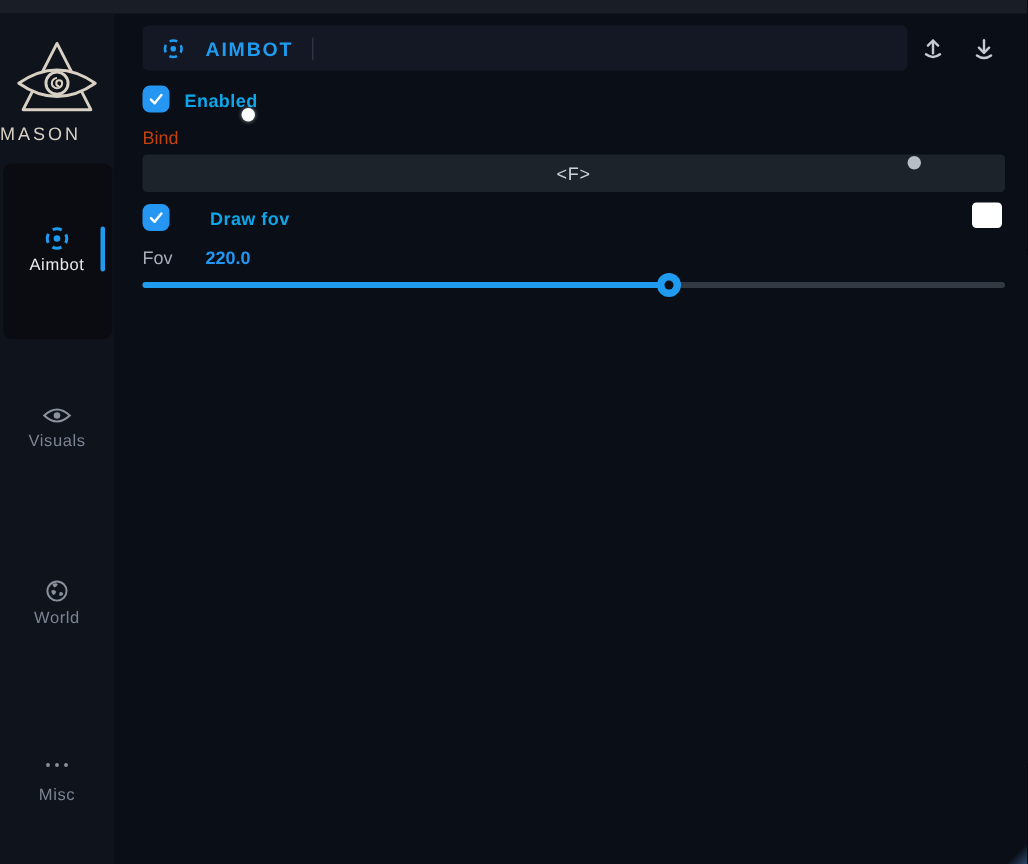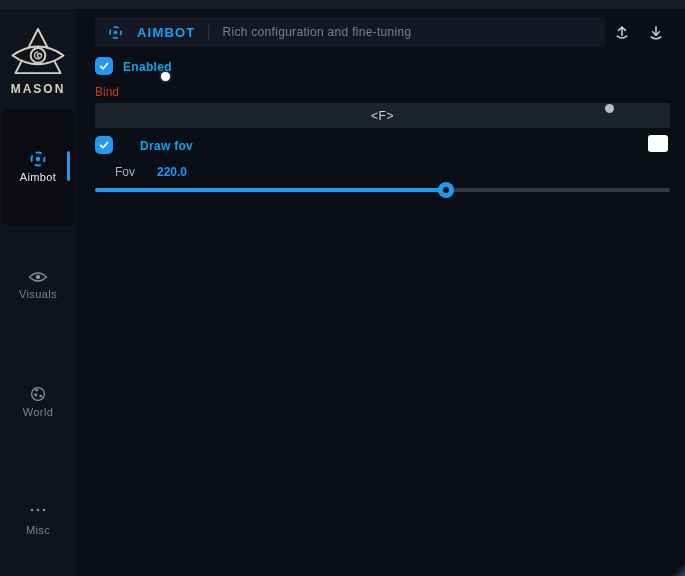--- a/index.html
+++ b/index.html
@@ -7,22 +7,22 @@
     position:relative;width:685px;height:576px;overflow:hidden;
     background:#0a0e17;font-family:"Liberation Sans",sans-serif;
     -webkit-font-smoothing:antialiased;
   }
   .abs{position:absolute;}
   
   #top-strip{left:0;top:0;width:685px;height:9px;background:#191d26;}
   
   #sidebar{left:0;top:9px;width:76px;height:567px;background:#0f131c;}
   #logo{left:10px;top:17px;width:56px;height:53px;}
-  #brand{left:0;top:73px;width:76px;text-align:center;color:#d8d0c2;
-         font-size:12px;font-weight:bold;letter-spacing:2px;}
+  #brand{left:0;top:73px;width:76px;text-align:left;color:#d8d0c2;
+         font-size:12px;font-weight:normal;letter-spacing:2px;}
   .nav-active-bg{left:2px;top:100px;width:73px;height:117px;background:#0a0c12;border-radius:6px;}
   .nav-accent{left:67px;top:142px;width:3px;height:30px;border-radius:2px;background:#1f9cf0;}
   .nav-icon{left:0;width:76px;display:flex;justify-content:center;}
   .nav-label{left:0;width:76px;text-align:center;font-size:11px;color:#7c8492;letter-spacing:.4px;}
   .nav-label.active{color:#e8eaee;}
   .nav-hit{left:0;width:76px;height:117px;cursor:pointer;}
   
   #header-bar{left:95px;top:17px;width:510px;height:30px;background:#131824;border-radius:4px;
               display:flex;align-items:center;padding:0 12px;box-sizing:border-box;gap:13px;}
   #header-title{color:#1f9cf0;font-size:13px;font-weight:bold;letter-spacing:1.2px;}
@@ -40,21 +40,21 @@
               box-shadow:0 0 3px rgba(255,255,255,.55);}
   #bind-label{left:95px;top:85px;font-size:12px;color:#c2410c;}
   #bind-input{left:95px;top:103px;width:575px;height:25px;background:#1c232b;border-radius:3px;
               display:flex;align-items:center;justify-content:center;cursor:pointer;}
   #bind-value{font-size:12px;color:#ced3d9;letter-spacing:.5px;}
   #bind-dot{left:605px;top:104px;width:9px;height:9px;border-radius:50%;background:#b9bec5;}
   #drawfov-box{left:95px;top:136px;}
   #drawfov-label{left:123px;top:139px;margin-left:17px;}
   #fov-swatch{left:648px;top:135px;width:20px;height:17px;border-radius:3px;cursor:pointer;}
   #fov-label-row{left:95px;top:165px;font-size:12px;}
-  #fov-label{color:#a7aeb9;margin-left:20px;}
+  #fov-label{color:#a7aeb9;}
   #fov-value{color:#2196f3;margin-left:22px;font-weight:bold;}
   #slider{left:95px;top:182px;width:575px;height:16px;cursor:pointer;}
   #slider-track{position:absolute;left:0;top:6px;width:100%;height:4px;border-radius:2px;background:#333942;}
   #slider-fill{position:absolute;left:0;top:6px;height:4px;border-radius:2px;background:#1f9cf0;}
   #slider-thumb{position:absolute;top:0;width:16px;height:16px;border-radius:50%;background:#1f9cf0;
                 transform:translateX(-50%);display:flex;align-items:center;justify-content:center;}
   #slider-thumb::after{content:"";width:6px;height:6px;border-radius:50%;background:#0b0f16;}
   #corner-accent{right:0;bottom:0;width:16px;height:16px;
                  background:linear-gradient(135deg,transparent 55%,#2c4a6e 100%);}
 </style>
@@ -118,21 +118,20 @@
 
   <div class="abs" id="header-bar">
     <span style="display:flex">
       <svg width="17" height="17" viewBox="0 0 20 20" fill="none">
         <circle cx="10" cy="10" r="6.5" stroke="#1f9cf0" stroke-width="2" stroke-dasharray="6.2 4" stroke-dashoffset="3.1"></circle>
         <circle cx="10" cy="10" r="2.2" fill="#1f9cf0"></circle>
       </svg>
     </span>
     <span id="header-title">AIMBOT</span>
     <span id="header-divider"></span>
-    <span id="header-subtitle">Rich configuration and fine-tuning</span>
   </div>
 
   <button class="abs hdr-btn" style="left:611px">
     <span style="display:flex">
       <svg width="20" height="20" viewBox="0 0 20 20" fill="none" stroke="#c6cbd1" stroke-width="1.6" stroke-linecap="round" stroke-linejoin="round">
         <path d="M10 13.5 V5.2"></path>
           <path d="M6.6 8.4 L10 5 L13.4 8.4"></path>
         <path d="M5.3 14.2 Q10 17.8 14.7 14.2"></path>
       </svg>
     </span>

